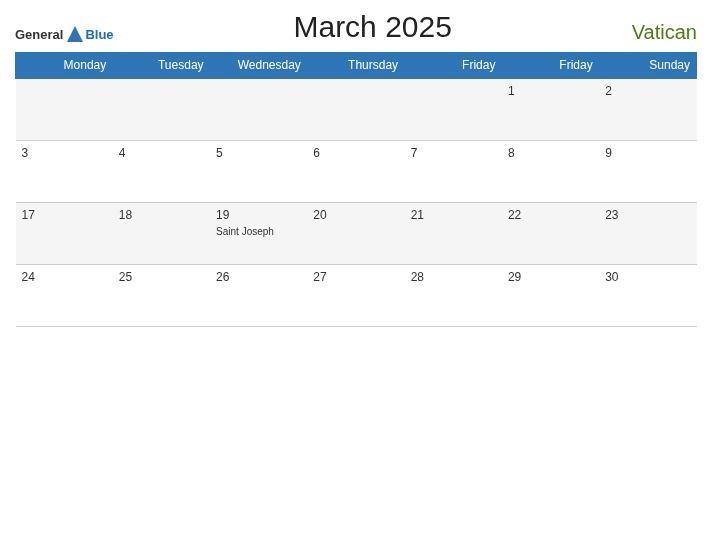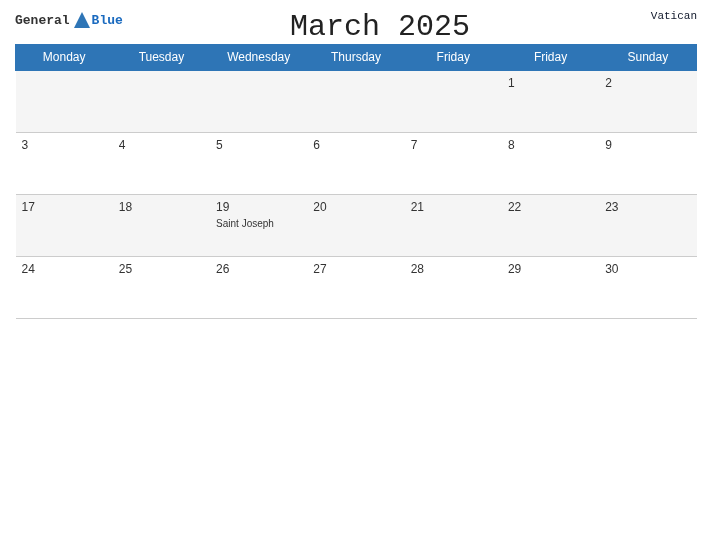--- a/index.html
+++ b/index.html
@@ -11,23 +11,23 @@
       overflow: hidden;
     }
     .page {
       width: 712px;
       height: 550px;
       padding: 10px 15px;
       position: relative;
     }
     .header {
       display: flex;
-      align-items: flex-start;
+      align-items: flex-end;
       justify-content: space-between;
-      font-family: Liberation Mono, monospace;
+      margin-bottom: 8px;
     }
     .logo {
       display: flex;
       align-items: center;
       font-size: 13px;
     }
     .logo-general {
       font-weight: bold;
       color: #333;
       font-size: 13px;
@@ -43,37 +43,37 @@
       margin-left: 2px;
     }
     .month-title {
       font-size: 30px;
       font-weight: normal;
       color: #222;
       text-align: center;
       flex: 1;
     }
     .country-label {
-      font-size: 11px;
-      color: #0f172a;
+      font-size: 20px;
+      color: #4d7c0f;
       min-width: 60px;
       text-align: right;
     }
     .calendar {
       width: 100%;
       border-collapse: collapse;
       table-layout: fixed;
     }
     .calendar thead tr th {
       background-color: #2e75b6;
       color: #fff;
       font-size: 12px;
       font-weight: normal;
       padding: 5px 6px;
-      text-align: center;
+      text-align: right;
       border: 1px solid #2e75b6;
     }
     .calendar tbody tr {
       border-bottom: 1px solid #ccc;
     }
     .calendar tbody tr td {
       vertical-align: top;
       padding: 5px 6px;
       font-size: 12px;
       color: #333;

